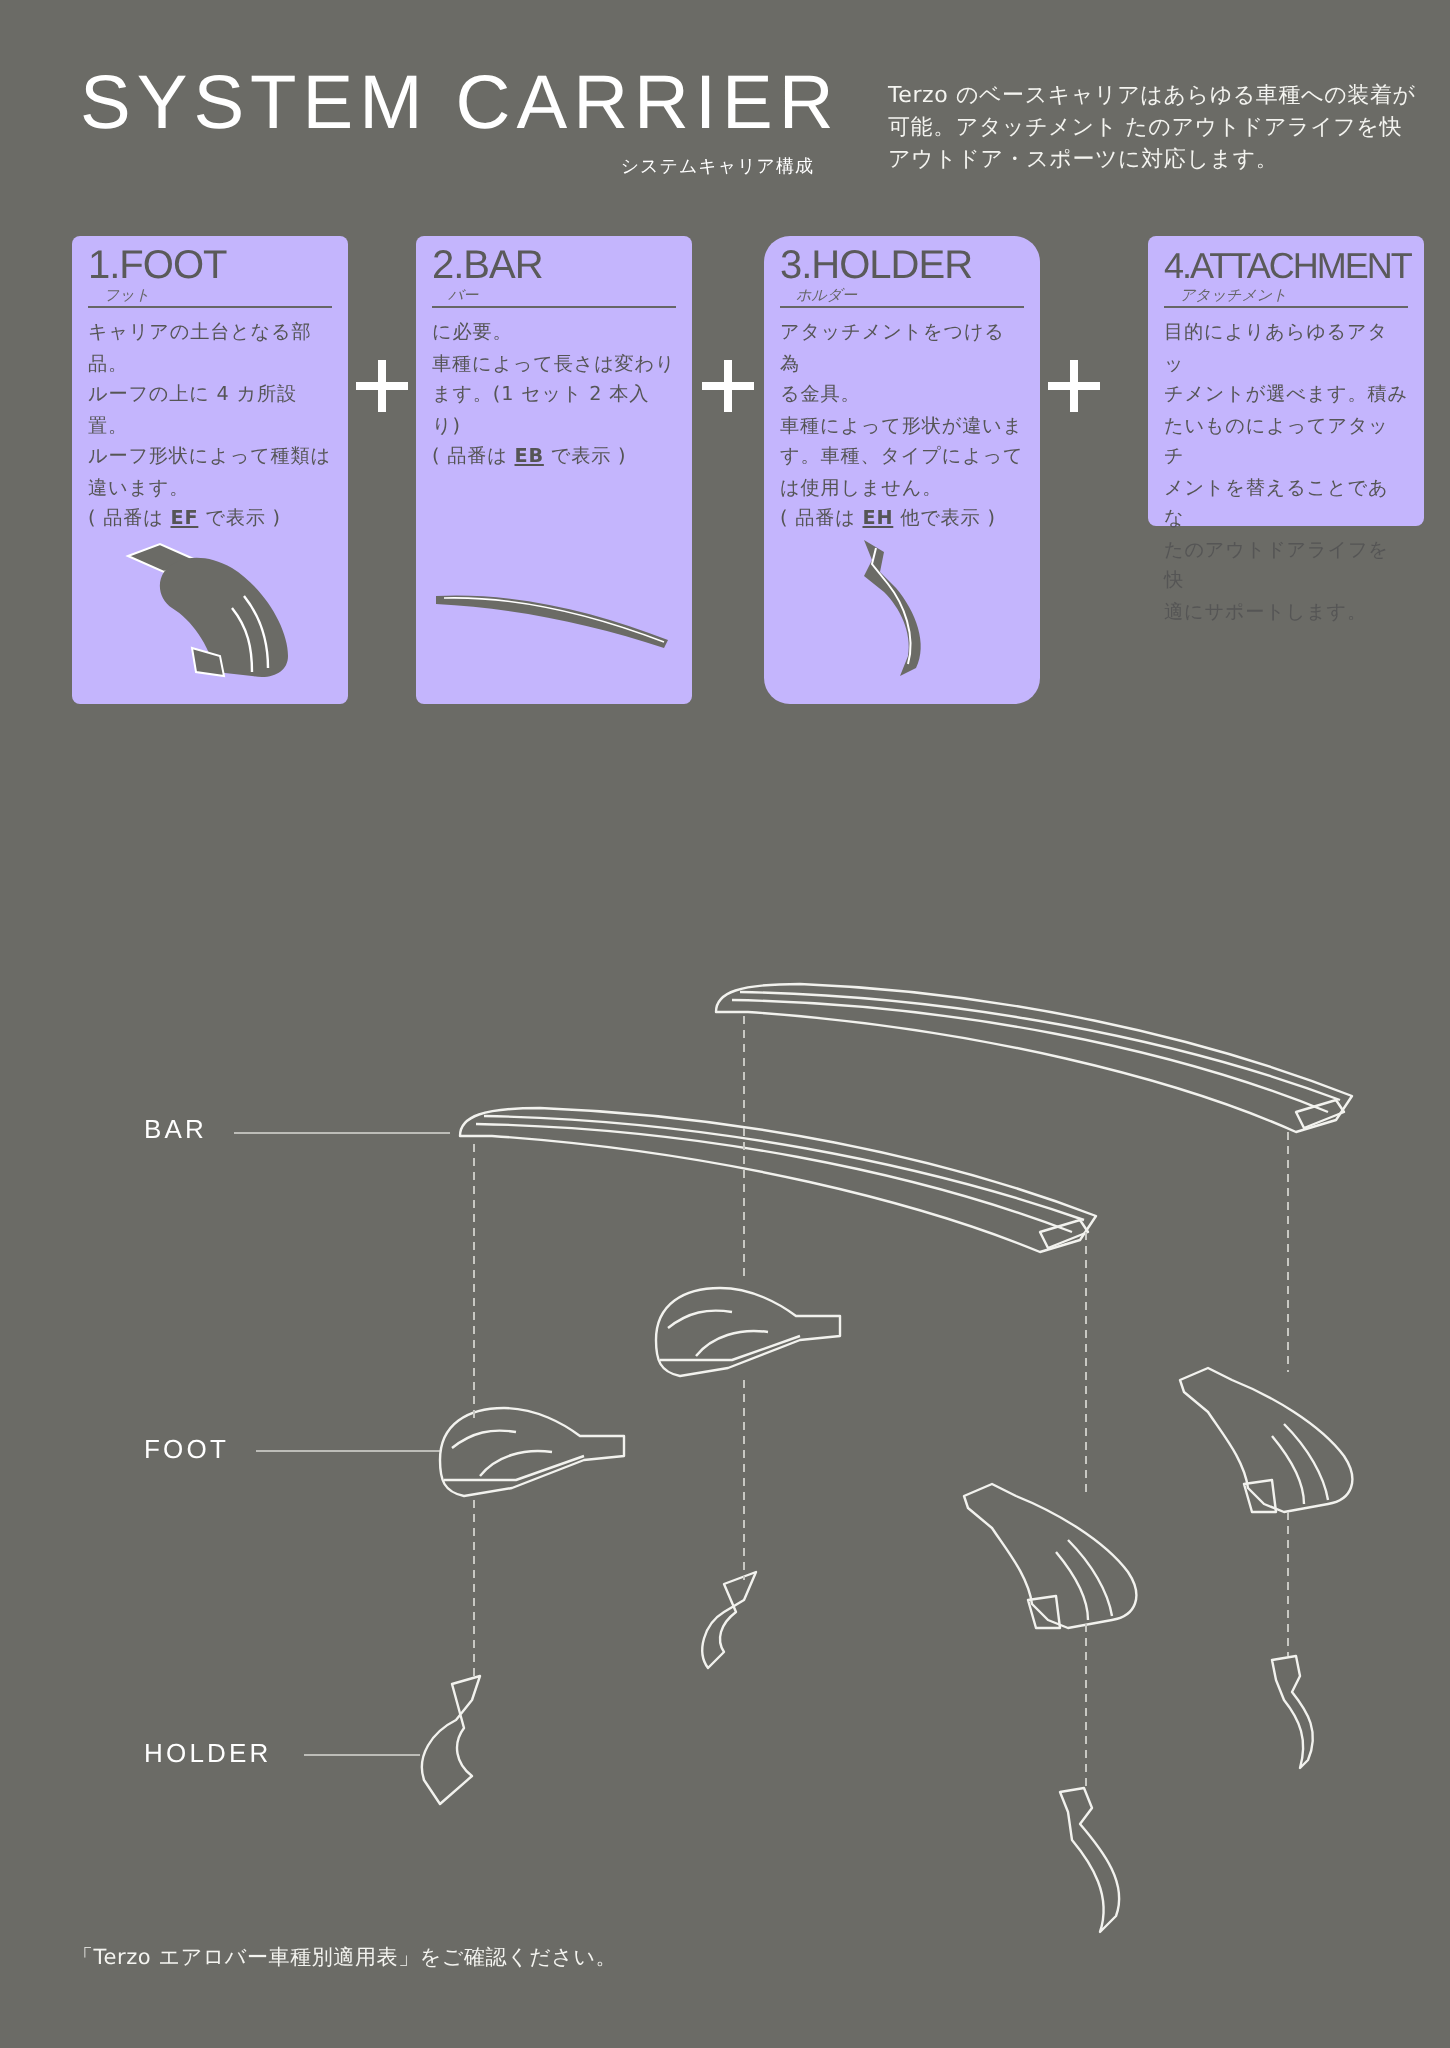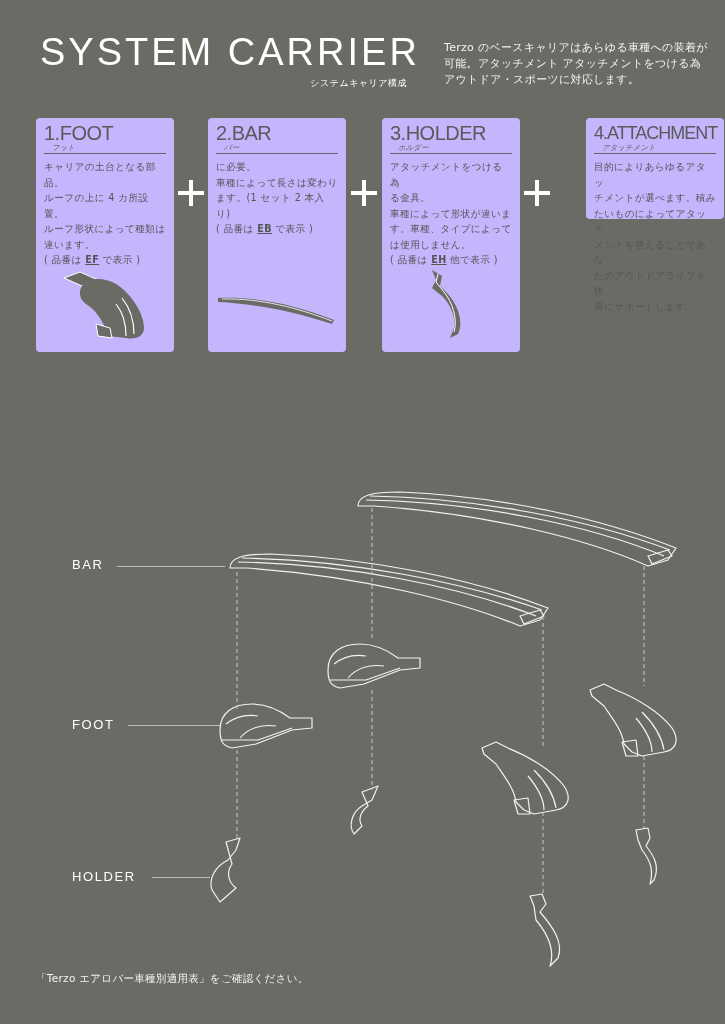--- a/index.html
+++ b/index.html
@@ -29,21 +29,21 @@
   .diagram { position: absolute; left: 0; top: 470px; width: 725px; height: 520px; }
   .footnote { position: absolute; left: 36px; top: 972px; font-size: 10.5px; color: #f4f4f0; letter-spacing: 0.3px; }
 </style>
 </head>
 <body>
 
 <h1 class="title">SYSTEM CARRIER</h1>
 <div class="subtitle">システムキャリア構成</div>
 <div class="intro">
   <div>Terzo のベースキャリアはあらゆる車種への装着が</div>
-  <div>可能。アタッチメント アタッチメントをつける為</div>
+  <div>可能。アタッチメント たのアウトドアライフを快</div>
   <div>アウトドア・スポーツに対応します。</div>
 </div>
 
 <div class="card" style="left:36px;width:138px;height:234px;">
   <div class="card-h">1.FOOT</div>
   <div class="card-kana">フット</div>
   <div class="card-rule"></div>
   <div class="card-body">
     <div>キャリアの土台となる部品。</div>
     <div>ルーフの上に 4 カ所設置。</div>
@@ -73,41 +73,41 @@
     <div><span>( 品番は </span><b>EB</b><span> で表示 )</span></div>
   </div>
   <svg class="card-illus" style="top:170px;" width="138" height="50" viewBox="0 0 138 50">
     <path d="M10 10 C50 8 90 18 126 32 L124 36 C88 24 50 16 10 14 Z" fill="#6b6b66"></path>
     <path d="M14 11 C52 10 90 20 124 33" stroke="#fff" stroke-width="0.8" fill="none"></path>
   </svg>
 </div>
 
 <div class="plus" style="left:351px;"></div>
 
-<div class="card" style="left:382px;width:138px;height:234px;">
+<div class="card" style="left:382px;width:138px;height:234px;border-radius:13px;">
   <div class="card-h">3.HOLDER</div>
   <div class="card-kana">ホルダー</div>
   <div class="card-rule"></div>
   <div class="card-body">
     <div>アタッチメントをつける為</div>
     <div>る金具。</div>
     <div>車種によって形状が違いま</div>
     <div>す。車種、タイプによって</div>
     <div>は使用しません。</div>
     <div><span>( 品番は </span><b>EH</b><span> 他で表示 )</span></div>
   </div>
   <svg class="card-illus" style="top:146px;" width="138" height="80" viewBox="0 0 138 80">
     <path d="M50 6 L60 12 L58 22 L66 30 C76 42 82 58 76 70 L68 74 L72 64 C74 52 68 40 60 32 L50 24 L54 16 Z" fill="#6b6b66"></path>
     <path d="M56 10 L54 18 L62 28 C70 38 76 54 72 68" stroke="#fff" stroke-width="1" fill="none"></path>
   </svg>
 </div>
 
 <div class="plus" style="left:524px;"></div>
 
-<div class="card" style="left:586px;width:138px;height:101px;">
+<div class="card" style="left:574px;width:138px;height:145px;">
   <div class="card-h" style="font-size:18px;letter-spacing:-1px;">4.ATTACHMENT</div>
   <div class="card-kana">アタッチメント</div>
   <div class="card-rule"></div>
   <div class="card-body">
     <div>目的によりあらゆるアタッ</div>
     <div>チメントが選べます。積み</div>
     <div>たいものによってアタッチ</div>
     <div>メントを替えることであな</div>
     <div>たのアウトドアライフを快</div>
     <div>適にサポートします。</div>

